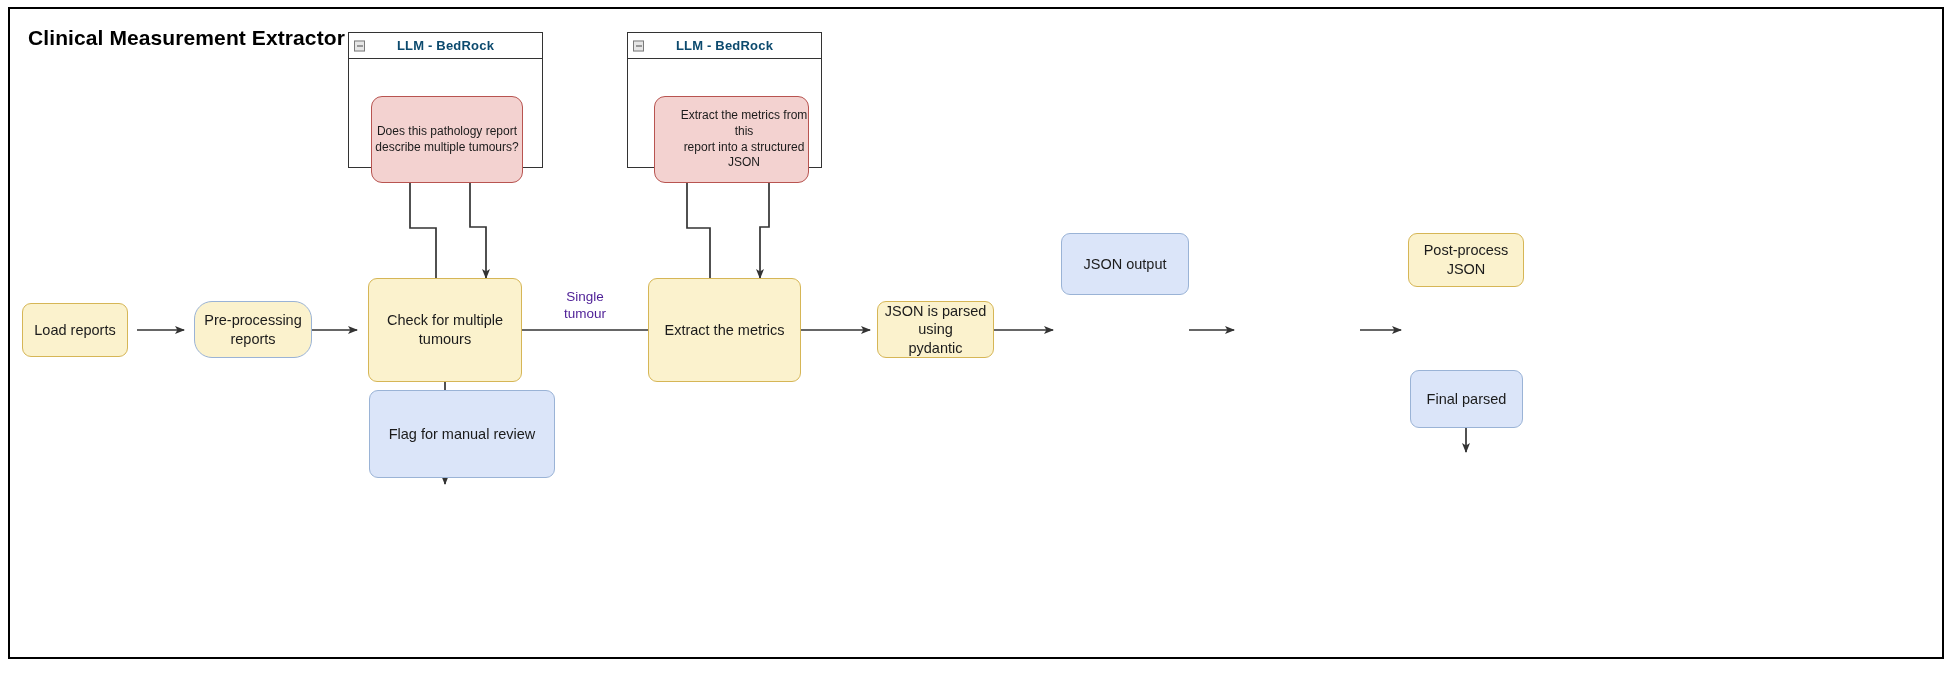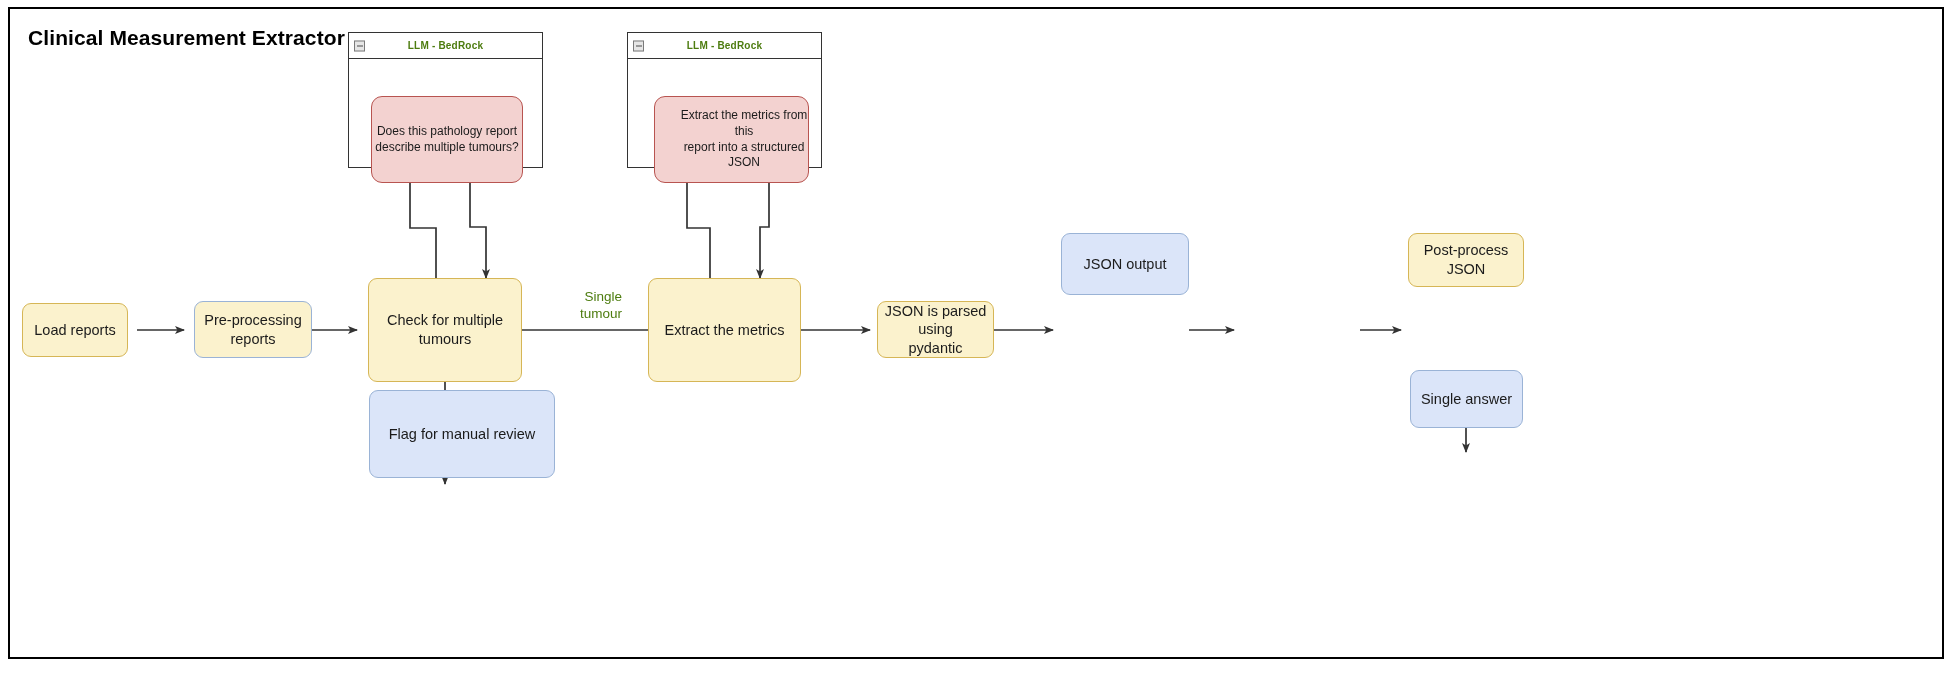--- a/index.html
+++ b/index.html
@@ -82,23 +82,23 @@
   .llm-pool .pool-header {
     position: relative;
     height: 25px;
     border-bottom: 1.6px solid #333333;
     display: flex;
     align-items: center;
     justify-content: center;
     background: #ffffff;
   }
   .llm-pool .pool-title {
-    font-size: 10px;
+    font-size: 13px;
     font-weight: bold;
-    color: #4d7c0f;
+    color: #0c4a6e;
     letter-spacing: 0.2px;
   }
   .collapse-icon {
     position: absolute;
     left: 5px;
     top: 50%;
     transform: translateY(-50%);
     width: 11px;
     height: 11px;
     border: 1px solid #7a7a7a;
@@ -139,22 +139,22 @@
     position: absolute;
     left: 0; top: 0;
     width: 1954px;
     height: 673px;
     pointer-events: none;
   }
   .edge-label {
     position: absolute;
     font-size: 13.5px;
     line-height: 1.25;
-    color: #4d7c0f;
-    text-align: right;
+    color: #4c1d95;
+    text-align: center;
     white-space: pre-line;
     background: transparent;
   }
 </style>
 </head>
 <body>
 
 <div id="canvas">
 
   <div class="page-frame"></div>
@@ -226,21 +226,21 @@
         <span class="label">Extract the metrics from this
 report into a structured JSON</span>
       </div>
     </div>
   </div>
 
   <div class="node yellow" style="left:22px; top:303px; width:106px; height:54px;">
     <span class="label">Load reports</span>
   </div>
 
-  <div class="node yellow-blueborder" style="left:194px; top:301px; width:118px; height:57px;">
+  <div class="node yellow-blueborder" style="left:194px; top:301px; width:118px; height:57px;border-radius:18px;">
     <span class="label">Pre-processing
 reports</span>
   </div>
 
   <div class="node yellow" style="left:368px; top:278px; width:154px; height:104px;">
     <span class="label">Check for multiple tumours</span>
   </div>
 
   <div class="node yellow" style="left:648px; top:278px; width:153px; height:104px;">
     <span class="label">Extract the metrics</span>
@@ -258,16 +258,16 @@
 
   <div class="node yellow" style="left:1408px; top:233px; width:116px; height:54px;">
     <span class="label">Post-process JSON</span>
   </div>
 
   <div class="node blue" style="left:369px; top:390px; width:186px; height:88px;">
     <span class="label">Flag for manual review</span>
   </div>
 
   <div class="node blue" style="left:1410px; top:370px; width:113px; height:58px;">
-    <span class="label">Single answer</span>
+    <span class="label">Final parsed</span>
   </div>
 
 </div>
 
 </body></html>

